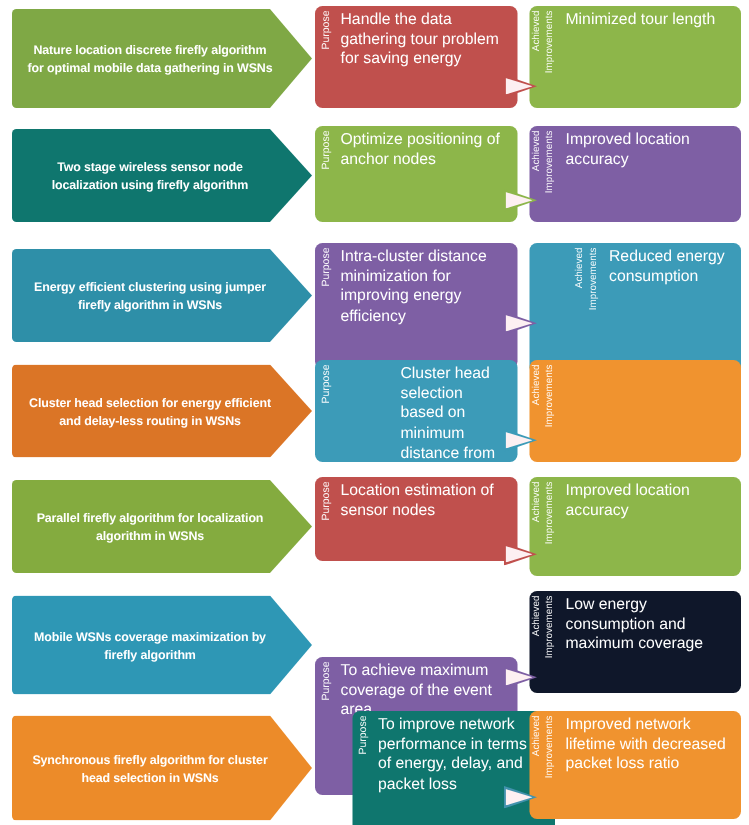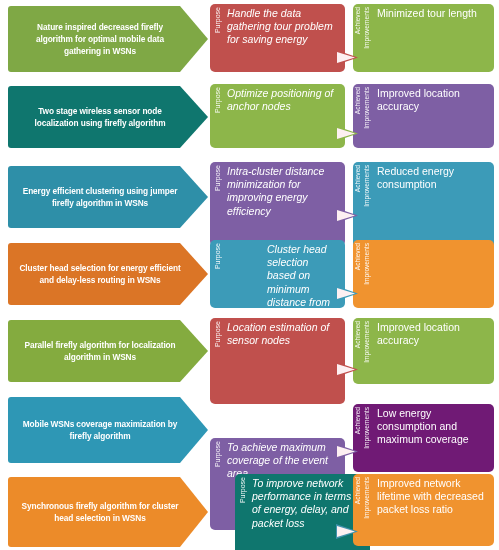--- a/index.html
+++ b/index.html
@@ -71,21 +71,20 @@
     white-space:nowrap;
     color:#ffffff;
     opacity:.95;
   }
   .purpose-body{
     flex:1 1 auto;
     padding:3px 9px 3px 2px;
     font-size:10.5px;
     line-height:13.2px;
     color:#ffffff;
-    font-style:italic;
   }
 
   
   .achieved{
     position:absolute;
     left:353px;
     top:0px;
     width:141px;
     box-sizing:border-box;
     border-radius:5px;
@@ -139,21 +138,21 @@
     z-index:6;
     background:#fdf0f2;
   }
 </style>
 </head>
 <body>
 
 <div id="diagram">
     <div class="row" style="top: 2px; height: 76px;">
       <div class="chevron" style="background: rgb(127, 168, 69); top: 4px; height: 66px;">
-        <span class="chevron-text">Nature inspired decreased firefly algorithm for optimal mobile data gathering in WSNs</span>
+        <span class="chevron-text">Nature location discrete firefly algorithm for optimal mobile data gathering in WSNs</span>
       </div>
       <div class="purpose" style="background: rgb(192, 80, 77); top: 2px; height: 68px;">
         <div class="vlabel">
           <span>Purpose</span>
         </div>
         <div class="purpose-body">Handle the data gathering tour problem for saving energy</div>
       </div>
       <div class="connector" style="background: rgb(192, 80, 77); left: 336px; top: 48px;"></div>
       <div class="connector-inner" style="left: 337px; top: 50px;"></div>
       <div class="achieved" style="background: rgb(141, 182, 74); top: 2px; height: 68px;">
@@ -189,21 +188,21 @@
         <span class="chevron-text">Energy efficient clustering using jumper firefly algorithm in WSNs</span>
       </div>
       <div class="purpose" style="background: rgb(126, 95, 164); top: 2px; height: 84px;">
         <div class="vlabel">
           <span>Purpose</span>
         </div>
         <div class="purpose-body">Intra-cluster distance minimization for improving energy efficiency</div>
       </div>
       <div class="connector" style="background: rgb(126, 95, 164); left: 336px; top: 48px;"></div>
       <div class="connector-inner" style="left: 337px; top: 50px;"></div>
-      <div class="achieved" style="background: rgb(60, 155, 184); top: 2px; height: 88px;">
+      <div class="achieved" style="background: rgb(60, 155, 184); top: 2px; height: 88px; padding-left: 29px;">
         <div class="vlabel2">
           <span>Achieved</span>
           <span>Improvements</span>
         </div>
         <div class="achieved-body">Reduced energy consumption</div>
       </div>
     </div>
     <div class="row" style="top: 238px; height: 76px;">
       <div class="chevron" style="background: rgb(219, 117, 38); top: 5px; height: 62px;">
         <span class="chevron-text">Cluster head selection for energy efficient and delay-less routing in WSNs</span>
@@ -220,21 +219,21 @@
         <div class="vlabel2">
           <span>Achieved</span>
           <span>Improvements</span>
         </div>
       </div>
     </div>
     <div class="row" style="top: 316px; height: 74px;">
       <div class="chevron" style="background: rgb(132, 171, 63); top: 4px; height: 62px;">
         <span class="chevron-text">Parallel firefly algorithm for localization algorithm in WSNs</span>
       </div>
-      <div class="purpose" style="background: rgb(192, 80, 77); top: 2px; height: 86px;">
+      <div class="purpose" style="background: rgb(192, 80, 77); top: 2px; height: 56px;">
         <div class="vlabel">
           <span>Purpose</span>
         </div>
         <div class="purpose-body">Location estimation of sensor nodes</div>
       </div>
       <div class="connector" style="background: rgb(192, 80, 77); left: 336px; top: 46px;"></div>
       <div class="connector-inner" style="left: 337px; top: 48px;"></div>
       <div class="achieved" style="background: rgb(141, 182, 74); top: 2px; height: 66px;">
         <div class="vlabel2">
           <span>Achieved</span>
@@ -248,21 +247,21 @@
         <span class="chevron-text">Mobile WSNs coverage maximization by firefly algorithm</span>
       </div>
       <div class="purpose" style="background: rgb(126, 95, 164); top: 2px; height: 92px; margin-top: 44px;">
         <div class="vlabel">
           <span>Purpose</span>
         </div>
         <div class="purpose-body">To achieve maximum coverage of the event area</div>
       </div>
       <div class="connector" style="background: rgb(126, 95, 164); left: 336px; top: 52px;"></div>
       <div class="connector-inner" style="left: 337px; top: 54px;"></div>
-      <div class="achieved" style="background: #701a75; top: 12px; height: 68px;">
+      <div class="achieved" style="background: #0f172a; top: 2px; height: 68px;">
         <div class="vlabel2">
           <span>Achieved</span>
           <span>Improvements</span>
         </div>
         <div class="achieved-body">Low energy consumption and maximum coverage</div>
       </div>
     </div>
     <div class="row" style="top: 472px; height: 76px;">
       <div class="chevron" style="background: rgb(236, 139, 41); top: 5px; height: 70px;">
         <span class="chevron-text">Synchronous firefly algorithm for cluster head selection in WSNs</span>

